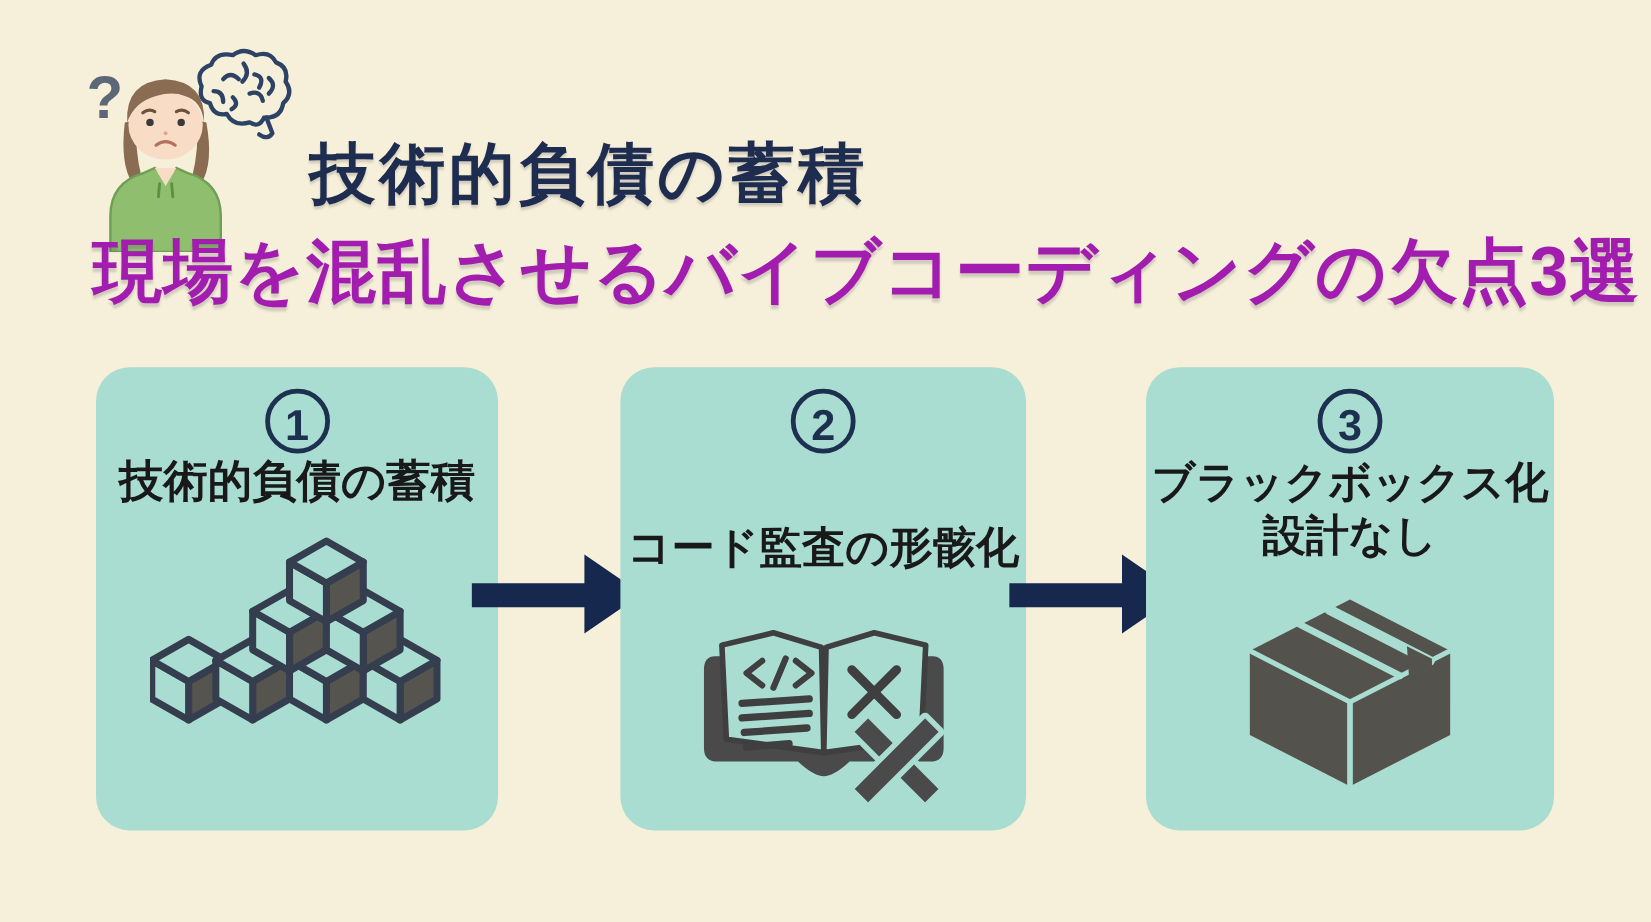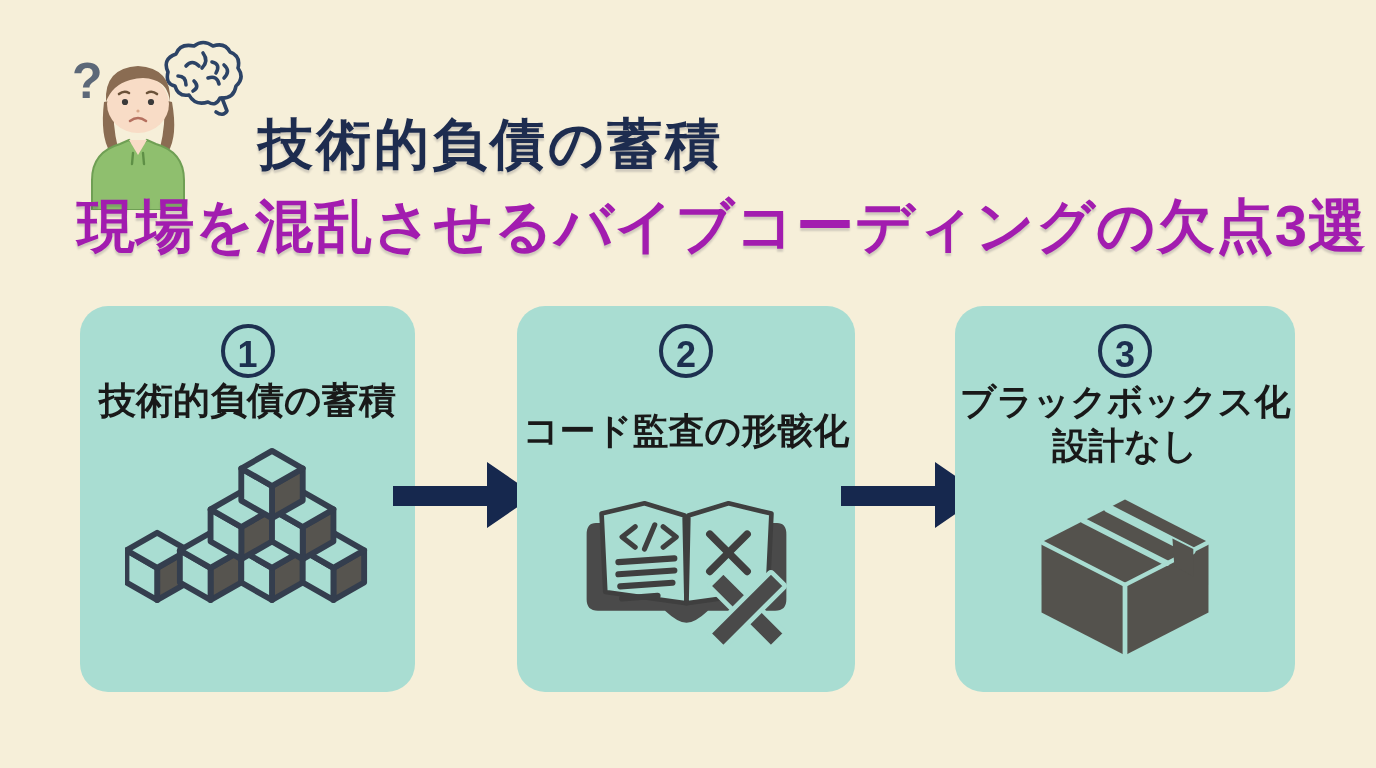--- a/index.html
+++ b/index.html
@@ -39,21 +39,21 @@
     margin-top:18px;width:54px;height:54px;border-radius:50%;
     border:4px solid #1d3050;color:#1d3050;
     font-size:36px;font-weight:800;line-height:54px;text-align:center;
     box-sizing:border-box;flex:0 0 auto;
   }
   .card-label{
     font-size:37px;font-weight:800;color:#191919;
     text-align:center;white-space:nowrap;line-height:1.22;
   }
   .card1 .card-label{}
-  .card2 .card-label{margin-top:32px;font-size:36px;font-family:Liberation Serif, serif;}
+  .card2 .card-label{margin-top:56px;font-size:36px;}
   .card3 .card-label{margin-top:2px;font-size:36px;}
   .card-icon{flex:0 0 auto;}
   .card1 .card-icon{margin-top:16px;}
   .card2 .card-icon{margin-top:26px;}
   .card3 .card-icon{margin-top:24px;}
   
   .flow-arrow{position:absolute;top:456px;width:142px;height:78px;}
   .arrow1{left:393px;}
   .arrow2{left:841px;}
 </style>

